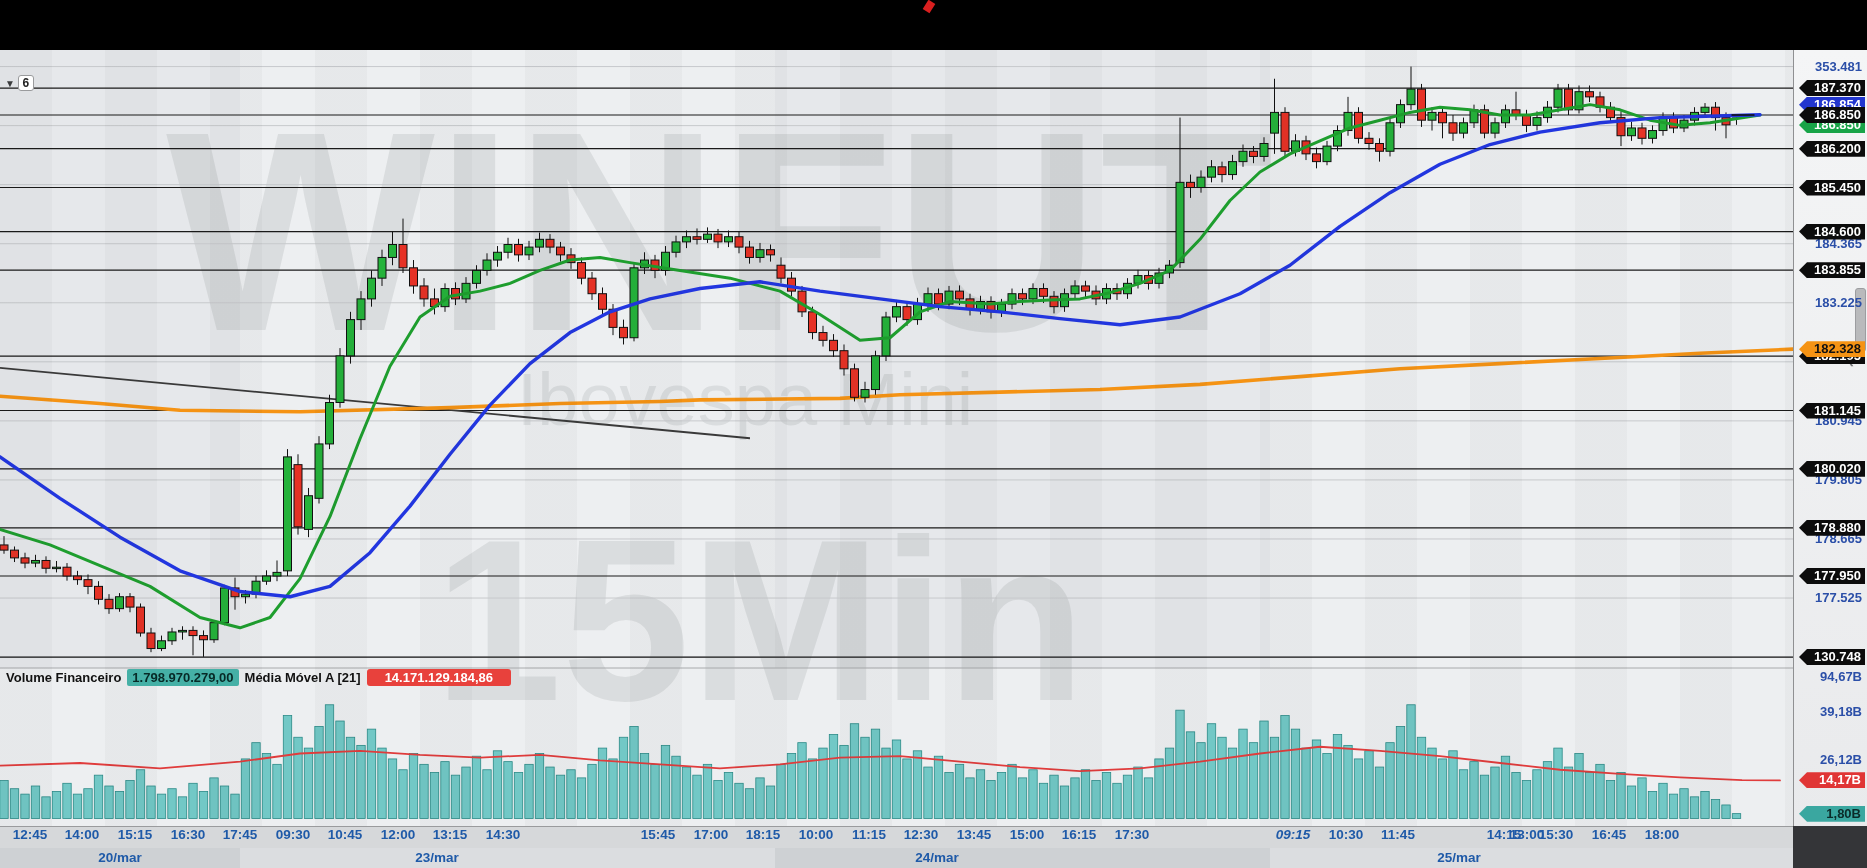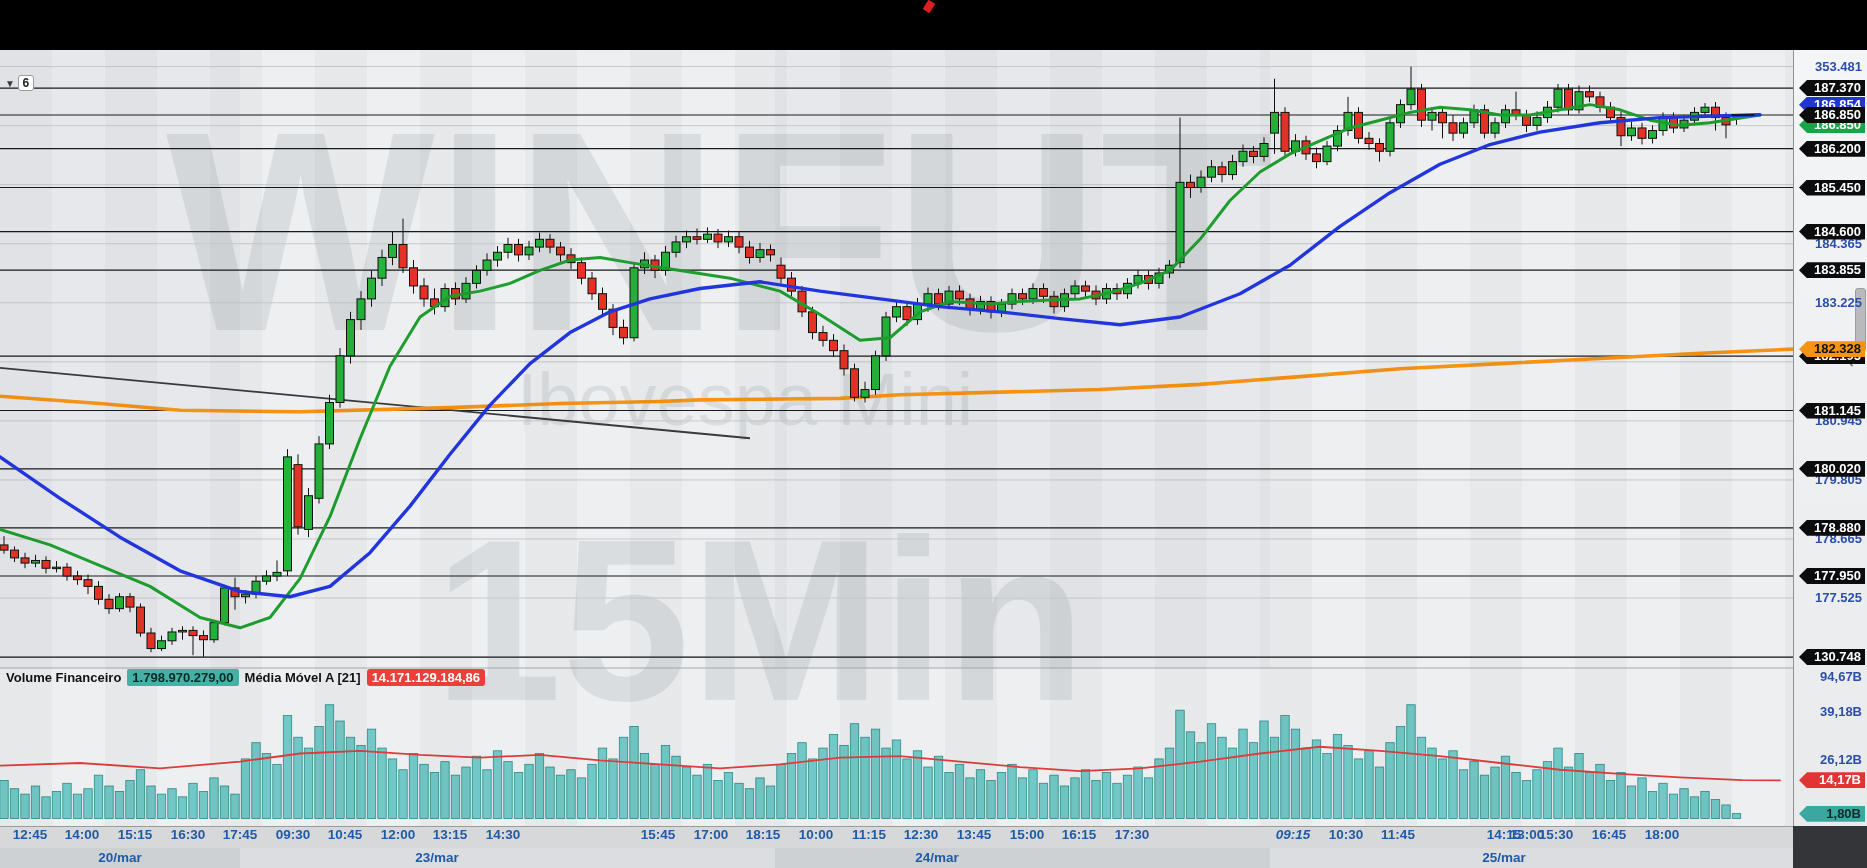--- a/index.html
+++ b/index.html
@@ -45,21 +45,21 @@
   .tag.green{background:#18a448;z-index:2;}
   .tag.orange{background:#f59314;color:#111;z-index:4;}
   .tag.volred{background:#e03535;z-index:3;}
   .tag.volteal{background:#3aa7a0;color:#0b2b29;z-index:3;}
   #axthumb{position:absolute;right:1px;top:238px;width:11px;height:64px;background:#b9babc;border:1px solid #9c9da0;border-radius:3px;}
   #axcaret{position:absolute;right:12px;top:305px;font-size:10px;color:#77787a;}
   
   #vleg{position:absolute;left:6px;top:668px;height:18px;display:flex;align-items:center;gap:6px;z-index:5;}
   #vleg .t{font-size:13px;font-weight:bold;color:#111;}
   #vleg .chipT{background:#45b0a6;color:#072a27;font-size:13px;font-weight:bold;border-radius:2px;padding:1px 5px;}
-  #vleg .chipR{background:#e8413c;color:#fff;font-size:13px;font-weight:bold;border-radius:3px;padding:1px 5px;}
+  #vleg .chipR{background:#e8413c;color:#fff;font-size:13px;font-weight:bold;border-radius:3px;padding:1px 18px;}
   
   #taxis{position:absolute;left:0;top:826px;width:1793px;height:42px;background:#d6d8da;border-top:1px solid #9a9b9d;}
   .tlbl{position:absolute;transform:translateX(-50%);font-size:13.5px;font-weight:bold;color:#1f5aa8;white-space:nowrap;}
   .dband{position:absolute;top:21px;height:21px;}
   .dlbl{position:absolute;top:23px;transform:translateX(-50%);font-size:13.5px;font-weight:bold;color:#1f5aa8;}
   #corner{position:absolute;left:1793px;top:826px;width:74px;height:42px;background:#343538;}
 </style>
 </head>
 <body>
 
@@ -664,21 +664,21 @@
     </div>
 
   <div id="taxis">
       <div class="dband" style="left: 0px; width: 240px; background: rgb(206, 209, 212);"></div>
       <div class="dlbl" style="left: 120px;">20/mar</div>
       <div class="dband" style="left: 240px; width: 535px; background: rgb(219, 221, 224);"></div>
       <div class="dlbl" style="left: 437px;">23/mar</div>
       <div class="dband" style="left: 775px; width: 495px; background: rgb(206, 209, 212);"></div>
       <div class="dlbl" style="left: 937px;">24/mar</div>
       <div class="dband" style="left: 1270px; width: 523px; background: rgb(219, 221, 224);"></div>
-      <div class="dlbl" style="left: 1504px;">25/mar</div>
+      <div class="dlbl" style="left: 1459px;">25/mar</div>
       <div class="tlbl" style="left: 30px;">12:45</div>
       <div class="tlbl" style="left: 82px;">14:00</div>
       <div class="tlbl" style="left: 135px;">15:15</div>
       <div class="tlbl" style="left: 188px;">16:30</div>
       <div class="tlbl" style="left: 240px;">17:45</div>
       <div class="tlbl" style="left: 293px;">09:30</div>
       <div class="tlbl" style="left: 345px;">10:45</div>
       <div class="tlbl" style="left: 398px;">12:00</div>
       <div class="tlbl" style="left: 450px;">13:15</div>
       <div class="tlbl" style="left: 503px;">14:30</div>

